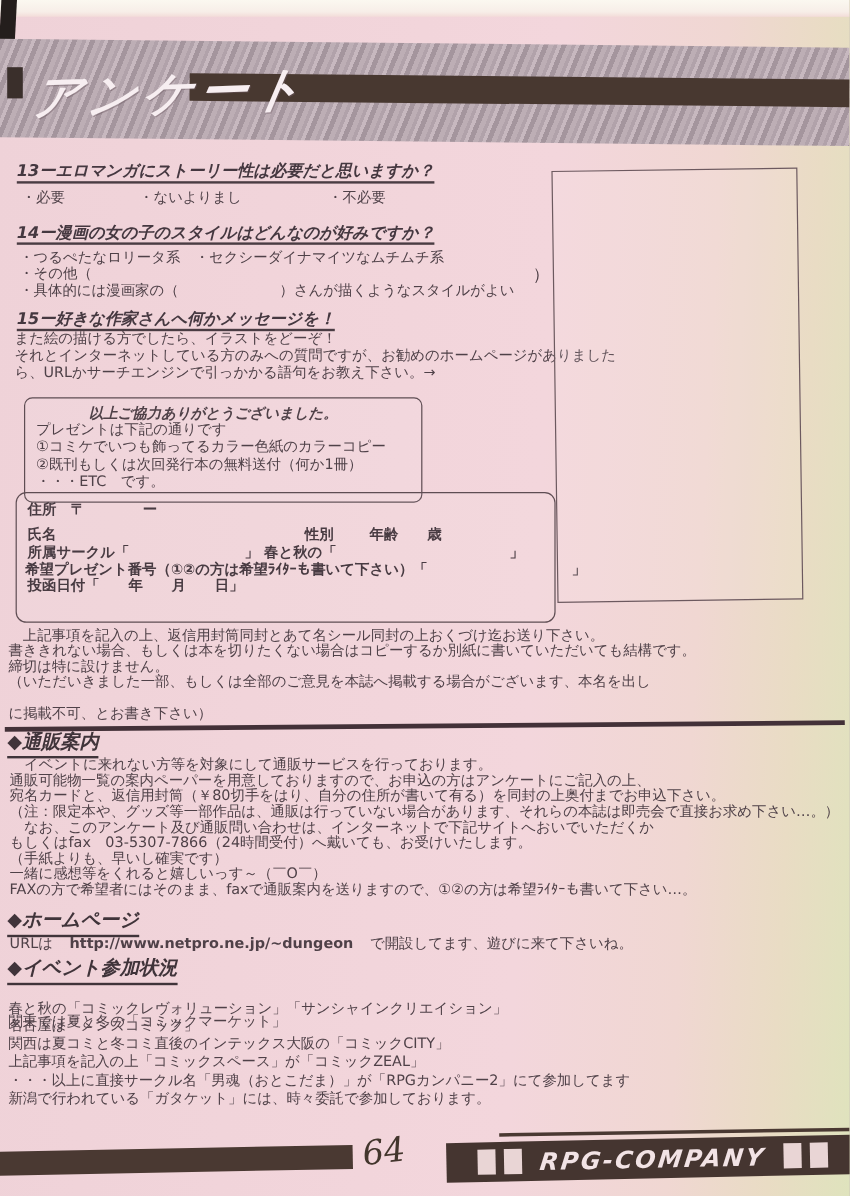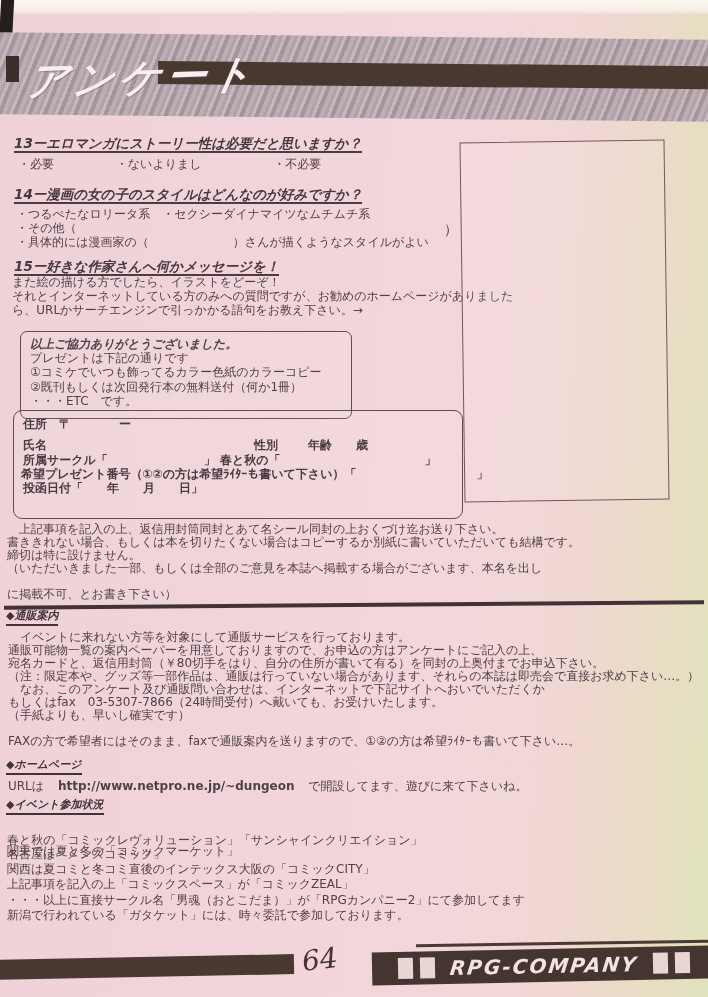--- a/index.html
+++ b/index.html
@@ -18,24 +18,24 @@
   .title{position:absolute;left:28px;top:50px;font-size:40px;font-weight:800;font-style:italic;
         color:#f7eef1;letter-spacing:5px;transform:skewX(-12deg) rotate(-2deg);
         text-shadow:1px 1px 0 rgba(110,90,100,.45);}
   .hdr-tab{position:absolute;left:6px;top:56px;width:13px;height:26px;background:#3a2f2b;}
   .hdr-bar{position:absolute;left:158px;top:61px;width:550px;height:23px;background:#483830;
         transform:rotate(0.55deg);transform-origin:left center;}
   
   .t{position:absolute;white-space:nowrap;font-size:12px;line-height:13px;color:#4f4148;}
   .qh{font-weight:700;font-style:italic;font-size:13.5px;color:#453840;
       border-bottom:2px solid #4a3c43;padding-bottom:1px;}
-  .sh{position:absolute;white-space:nowrap;font-weight:800;font-style:italic;font-size:11px;color:#40343a;
+  .sh{position:absolute;white-space:nowrap;font-weight:800;font-style:italic;font-size:16px;color:#40343a;
       border-bottom:2.5px solid #40343a;padding-bottom:1px;}
   .bold{font-weight:700;}
-  .bi{font-weight:700;font-style:italic;}
+  .bi{font-weight:700;font-style:italic;margin-left:44px;}
   .opt{display:inline-block;}
   
   .thanks-box{position:absolute;left:20px;top:331px;width:312px;height:76px;
       border:1.6px solid #5e4d53;border-radius:7px;padding:5px 9px;background:rgba(255,250,250,.06);}
   .thanks-box div{font-size:12px;line-height:14.2px;color:#4f4148;white-space:nowrap;}
   .form-box{position:absolute;left:13px;top:410px;width:448px;height:107px;
       border:1.6px solid #5e4d53;border-radius:9px;background:rgba(255,250,250,.05);}
   .form-box .t{font-weight:700;color:#483b42;text-align:center;}
   .illu-box{position:absolute;left:462px;top:141px;width:203px;height:358px;
       border:1.5px solid #6c595f;transform:rotate(-0.8deg);background:rgba(255,248,244,.10);}
@@ -114,20 +114,21 @@
   <div class="rule"></div>
 
   <div class="sh" style="left:6px;top:608px">◆通販案内</div>
   <div class="t" style="left:8px;top:631px">　イベントに来れない方等を対象にして通販サービスを行っております。</div>
   <div class="t" style="left:8px;top:644px">通販可能物一覧の案内ペーパーを用意しておりますので、お申込の方はアンケートにご記入の上、</div>
   <div class="t" style="left:8px;top:657px">宛名カードと、返信用封筒（￥80切手をはり、自分の住所が書いて有る）を同封の上奥付までお申込下さい。</div>
   <div class="t" style="left:8px;top:670px">（注：限定本や、グッズ等一部作品は、通販は行っていない場合があります、それらの本誌は即売会で直接お求め下さい…。）</div>
   <div class="t" style="left:8px;top:683px">　なお、このアンケート及び通販問い合わせは、インターネットで下記サイトへおいでいただくか</div>
   <div class="t" style="left:8px;top:696px">もしくはfax　03-5307-7866（24時間受付）へ戴いても、お受けいたします。</div>
   <div class="t" style="left:8px;top:709px">（手紙よりも、早いし確実です）</div>
+  <div class="t" style="left:8px;top:722px">一緒に感想等をくれると嬉しいっす～（￣O￣）</div>
   <div class="t" style="left:8px;top:735px">FAXの方で希望者にはそのまま、faxで通販案内を送りますので、①②の方は希望ﾗｲﾀｰも書いて下さい…。</div>
 
   <div class="sh" style="left:6px;top:757px">◆ホームページ</div>
   <div class="t" style="left:8px;top:780px">
     <span>URLは</span>
     <span class="bold" style="margin:0 10px">http://www.netpro.ne.jp/~dungeon</span>
     <span>で開設してます、遊びに来て下さいね。</span>
   </div>
 
   <div class="sh" style="left:6px;top:797px">◆イベント参加状況</div>

